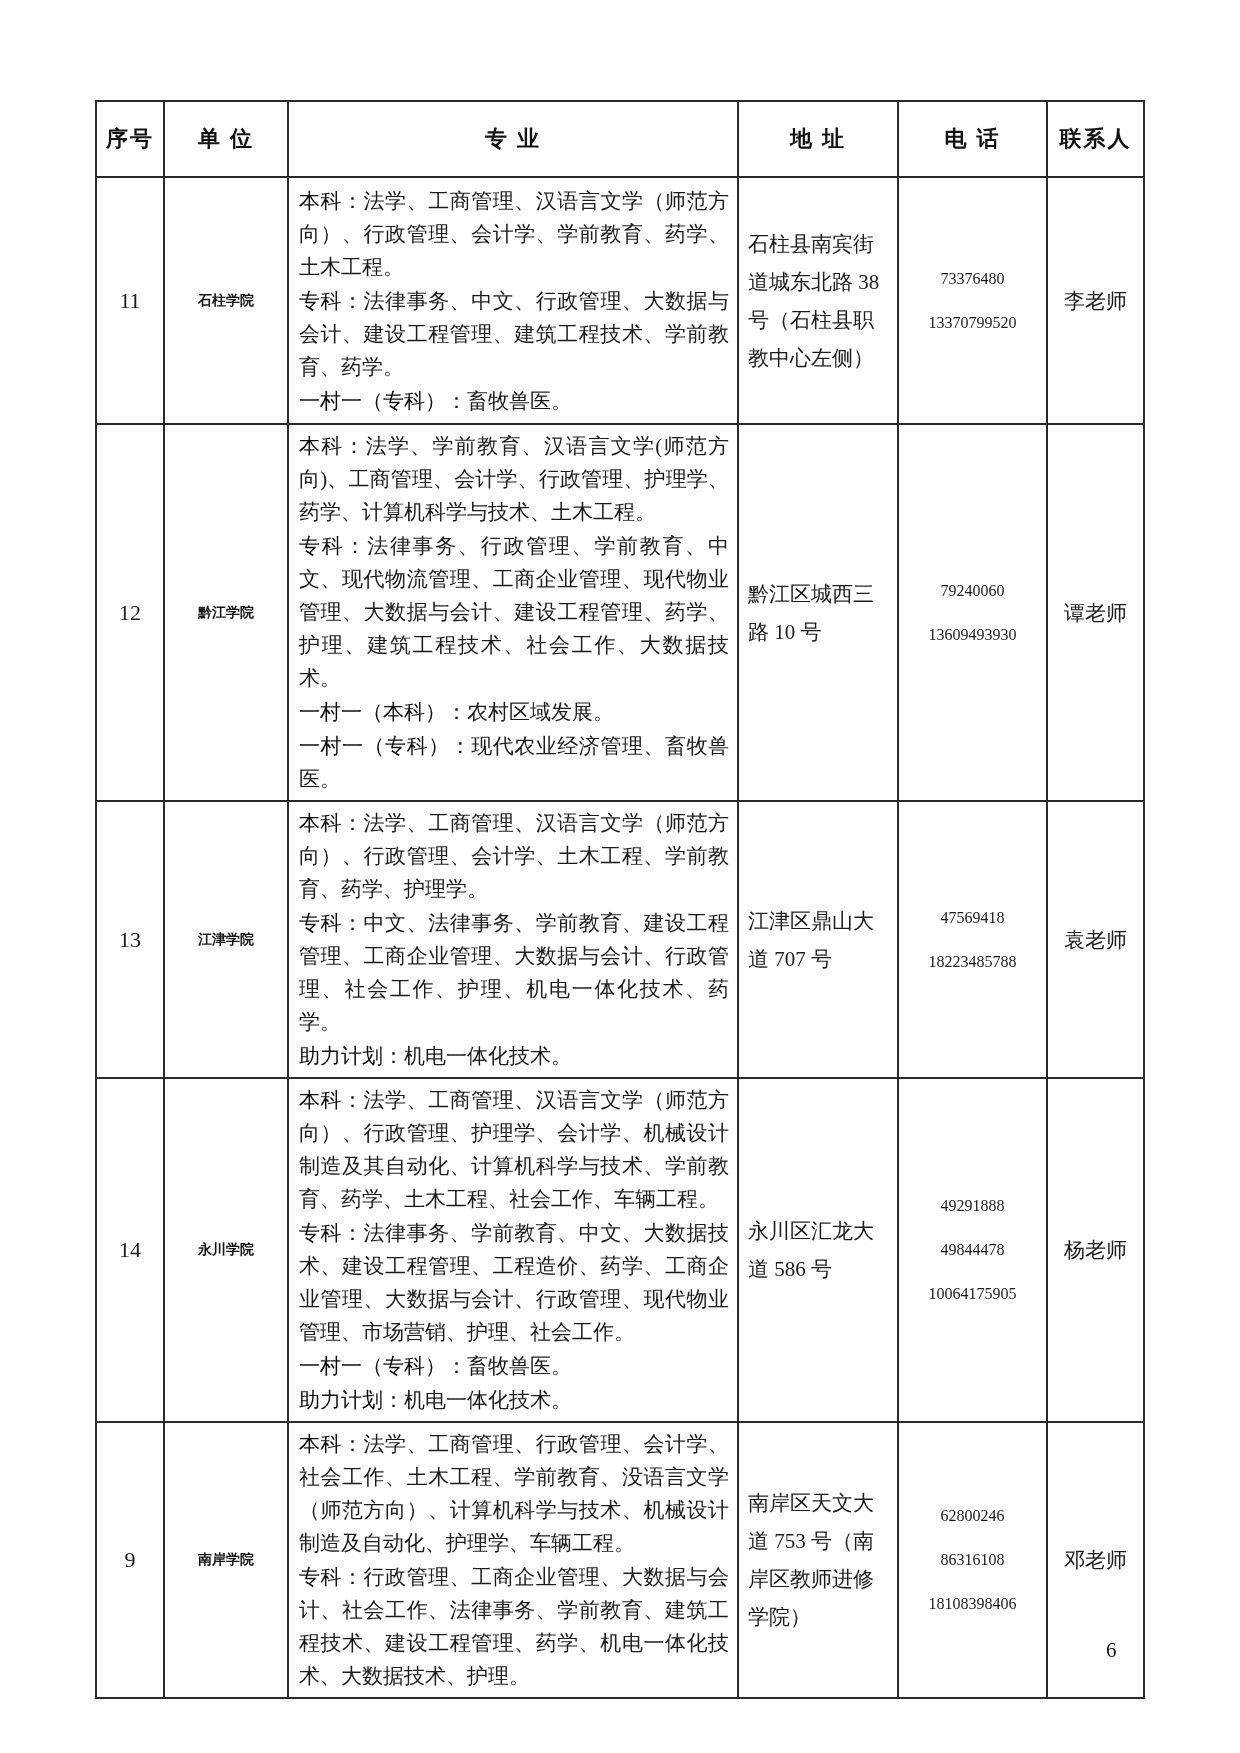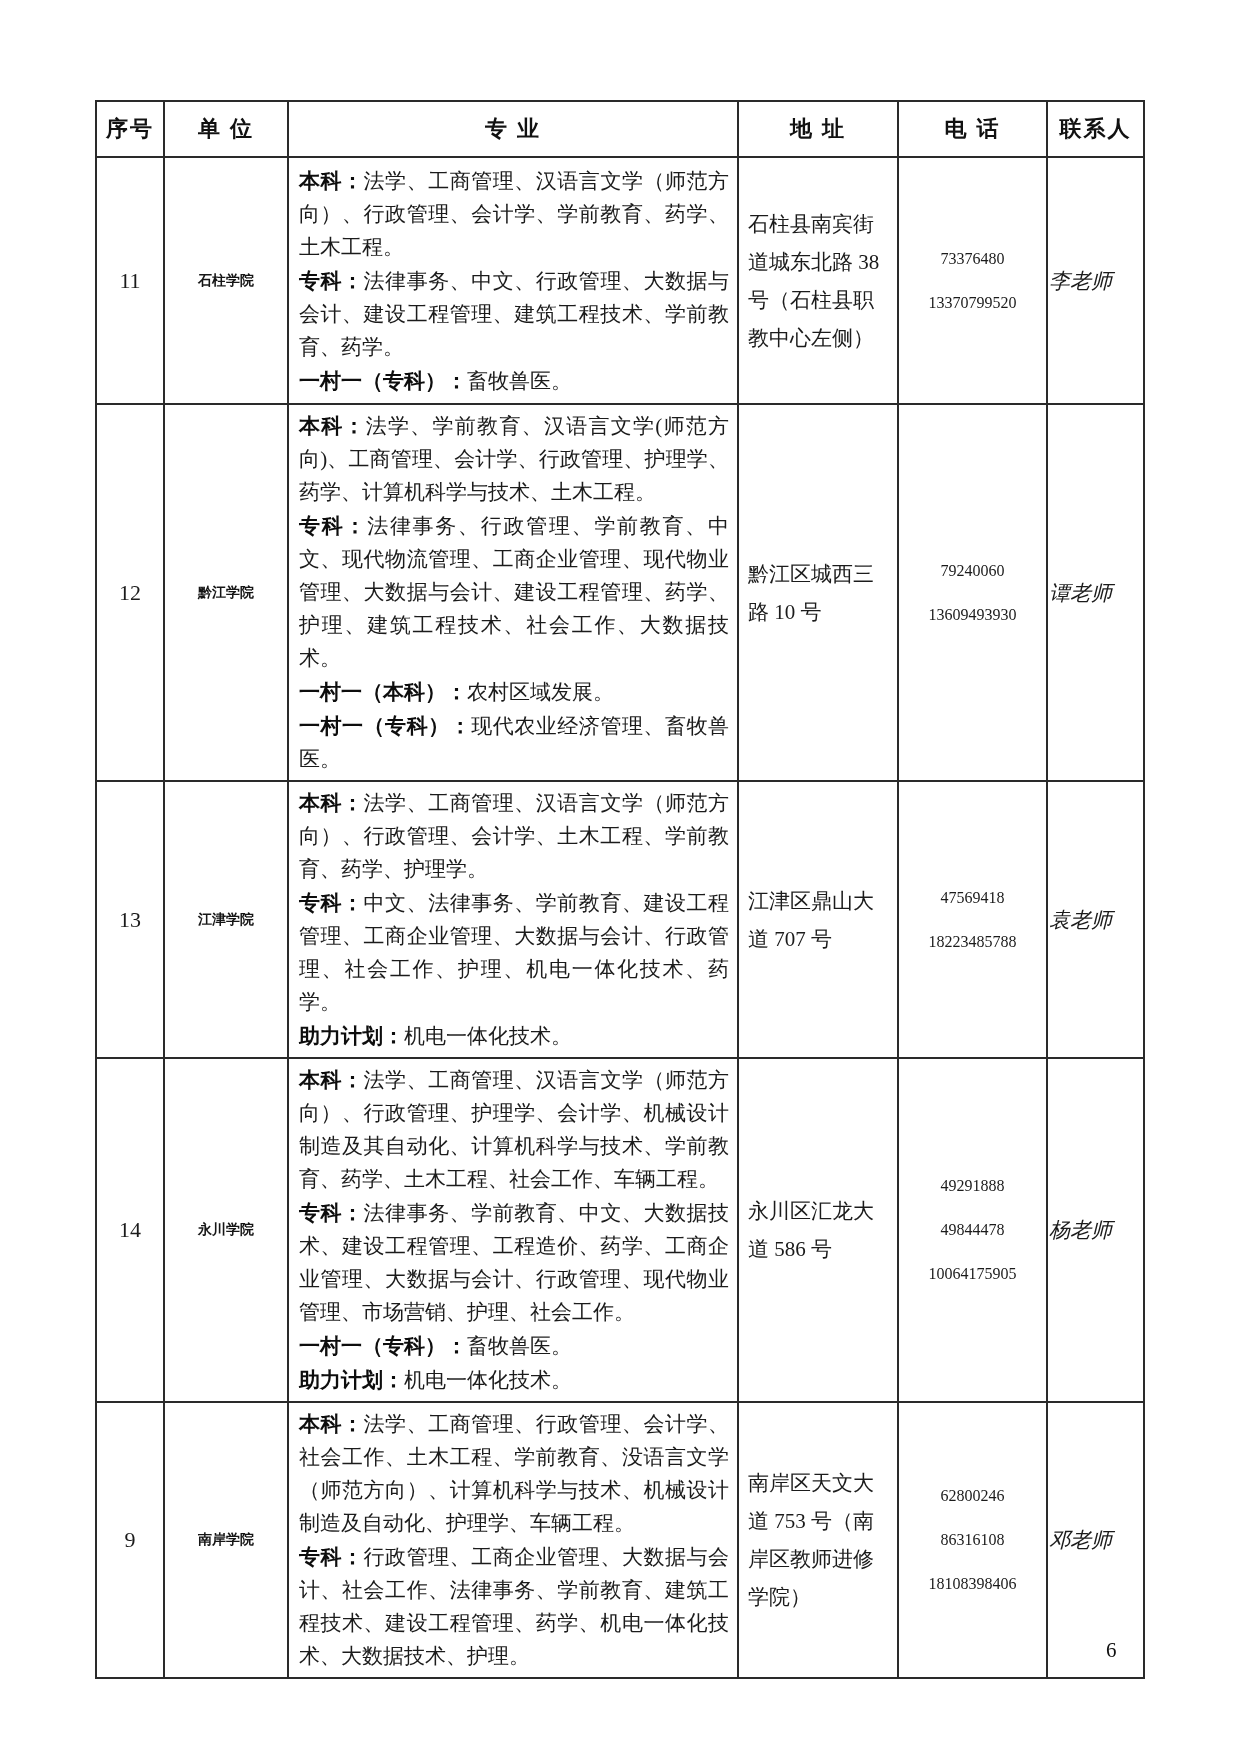--- a/index.html
+++ b/index.html
@@ -20,21 +20,21 @@
     left:95px;top:100px;
     width:1048px;
     border-collapse:collapse;
     table-layout:fixed;
   }
   .doc-table th,.doc-table td{
     border:2px solid #2a2a2a;
     overflow:hidden;
     box-sizing:border-box;
   }
-  .doc-table thead tr{height:56px;}
+  .doc-table thead tr{height:76px;}
   .doc-table th{
     font-family:"Liberation Sans","DejaVu Sans",sans-serif;
     font-weight:bold;
     font-size:22px;
     text-align:center;
     vertical-align:middle;
     letter-spacing:2px;
     color:#111;
   }
   tr.r11{height:247px;}
@@ -59,41 +59,40 @@
     padding:4px 8px 4px 10px;
     font-size:21px;
     line-height:33px;
     text-align:justify;
   }
   td.c-major .mline{
     text-align:justify;
   }
   td.c-major b{
     font-family:"Liberation Sans","DejaVu Sans",sans-serif;
-    font-weight:bold;
+    font-weight:normal;
     color:#0d0d0d;
   }
   td.c-addr{
     vertical-align:middle;
     padding:2px 6px 2px 9px;
     font-size:21px;
     line-height:38px;
     text-align:left;
   }
   td.c-phone{
     vertical-align:middle;
     text-align:center;
     font-size:16px;
     line-height:44px;
   }
   td.c-contact{
     vertical-align:middle;
-    text-align:left;
-    font-size:21px;
-    font-style:italic;
+    text-align:center;
+    font-size:21px;
   }
   .page-number{
     position:absolute;
     left:1106px;top:1638px;
     font-size:21px;
     color:#111;
   }
 </style>
 </head>
 <body>

